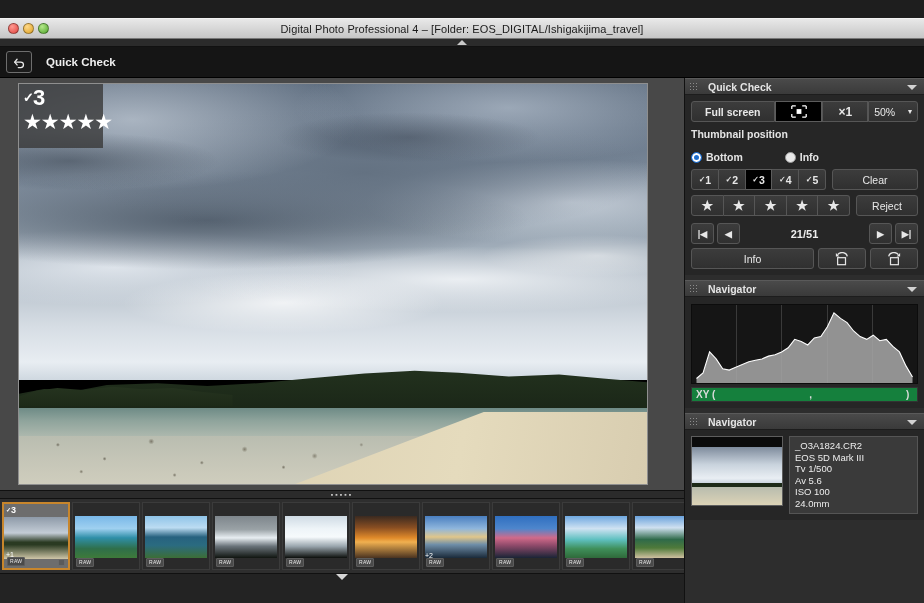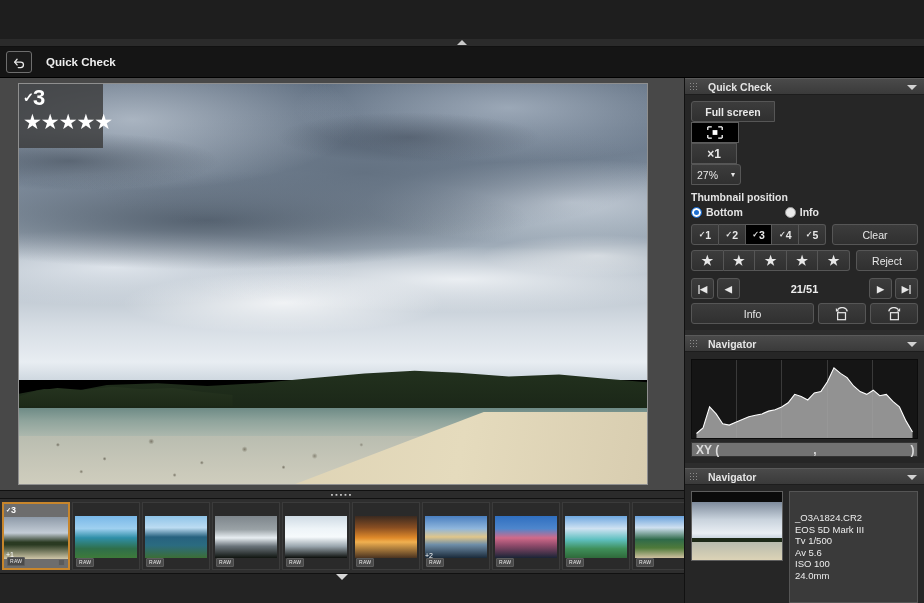--- a/index.html
+++ b/index.html
@@ -197,67 +197,75 @@
   }
   .pal-body{ background:#262626; padding:6px; }
 
   .btn{
     background:linear-gradient(#3c3c3c,#303030); border:1px solid #565656;
     border-radius:3px; color:#e8e8e8; font-size:10.5px; font-weight:bold;
     display:flex; align-items:center; justify-content:center; cursor:pointer;
     height:21px;
   }
   .btn.dark{ background:#000; border-color:#5c5c5c; }
-  .row{ display:flex; gap:0;flex-direction:column; }
+  .row{ display:flex; gap:0; }
   .row1 .btn{ border-radius:0; }
   .row1 .btn:first-child{ border-radius:3px 0 0 3px; }
   .row1 .btn:last-child{ border-radius:0 3px 3px 0; }
 
   .lbl{ font-size:10.5px; font-weight:bold; color:#e4e4e4; }
-  .radio-row{ display:flex; align-items:center; margin-top:3px; }
+  .radio-row{ display:flex; align-items:center; margin-top:11px; }
   .radio{ width:11px;height:11px;border-radius:50%;background:#e9e9e9;border:1px solid #9a9a9a; margin-right:4px; position:relative;}
   .radio.on{ background:#1f6fd0; border-color:#1f6fd0; box-shadow:inset 0 0 0 2px #fff; }
   .chk{ width:9px;height:9px;background:#d9d9d9;border:1px solid #8c8c8c; margin-right:5px; }
 
   .seg{ display:flex; }
   .seg .btn{ flex:1 1 0; border-radius:0; border-left-width:0; }
   .seg .btn:first-child{ border-left-width:1px; border-radius:3px 0 0 3px; }
   .seg .btn:last-child{ border-radius:0 3px 3px 0; }
 
   .nav-num{ flex:1; display:flex; align-items:center; justify-content:center; font-size:11px; font-weight:bold; color:#eee;}
 
   
   .hist-box{ background:#151515; height:80px; position:relative; margin:3px 0 0 0; border:1px solid #0c0c0c;}
   .hist-grid{ position:absolute; inset:0; display:flex; }
   .hist-grid div{ flex:1; border-right:1px solid #3a3a3a; }
   .hist-grid div:last-child{ border-right:none; }
   .xyrgb{
-    height:15px; background:#737373; border:1px solid #333; margin-top:3px;
-    display:flex; align-items:center; font-size:12px; font-weight:bold; color:#dcdcdc;
+    height:15px; background:#15803d; border:1px solid #333; margin-top:3px;
+    display:flex; align-items:center; font-size:10px; font-weight:bold; color:#dcdcdc;
     padding:0 4px;
     gap:28px;
   }
   .xyrgb span{ white-space:pre; }
 
   
   .nav-body{ display:flex; gap:6px; padding:6px; background:#262626; }
   .nav-thumb{
     width:92px; height:70px; background:#000; border:1px solid #5e5e5e; position:relative; overflow:hidden;
   }
   .nav-meta{
-    flex:1; background:#3a3a3a; border:1px solid #555; padding:20px 5px;
+    flex:1; background:#3a3a3a; border:1px solid #555; padding:3px 5px;
     font-size:9.5px; line-height:11.6px; color:#ededed;
   }
   .pal-spacer{ height:5px; background:#2d2d2d; }
 </style>
 </head>
 <body>
 
 <div id="app">
 
+  <div class="titlebar">
+    <div class="lights">
+      <div class="light l-close"></div>
+      <div class="light l-min"></div>
+      <div class="light l-max"></div>
+    </div>
+    <div class="title-text">Digital Photo Professional 4 – [Folder: EOS_DIGITAL/Ishigakijima_travel]</div>
+  </div>
   <div class="underbar">
     <div class="arr"></div>
   </div>
 
   <div class="toolbar">
     <div class="back-btn">
       <svg width="13" height="13" viewBox="0 0 16 16">
         <path d="M5 4 L2 7.5 L5 11" fill="none" stroke="#eaeaea" stroke-width="1.6" stroke-linecap="round" stroke-linejoin="round"></path>
         <path d="M2.4 7.5 H9.5 a3.4 3.4 0 0 1 0 6.8 H6.5" fill="none" stroke="#eaeaea" stroke-width="1.6" stroke-linecap="round"></path>
       </svg>
@@ -368,21 +376,21 @@
       <div class="row row1">
         <div class="btn" style="width:84px">Full screen</div>
         <div class="btn dark" style="width:48px">
           <svg width="16" height="13" viewBox="0 0 20 16">
             <path d="M1 1h5M1 1v4M19 1h-5M19 1v4M1 15h5M1 15v-4M19 15h-5M19 15v-4" stroke="#fff" stroke-width="1.6" fill="none"></path>
             <rect x="7" y="5" width="6" height="6" fill="#fff"></rect>
           </svg>
         </div>
         <div class="btn" style="width:46px;font-size:12px">×1</div>
         <div class="btn" style="width:50px;justify-content:space-between;padding:0 5px;font-weight:normal">
-          <span>27%</span>
+          <span>50%</span>
           <span style="font-size:8px">▾</span>
         </div>
       </div>
 
       <div style="margin-top:6px" class="lbl">Thumbnail position</div>
       <div class="radio-row">
         <div class="radio on"></div>
         <span class="lbl">Bottom</span>
         <div class="radio" style="margin-left:42px"></div>
         <span class="lbl">Info</span>

